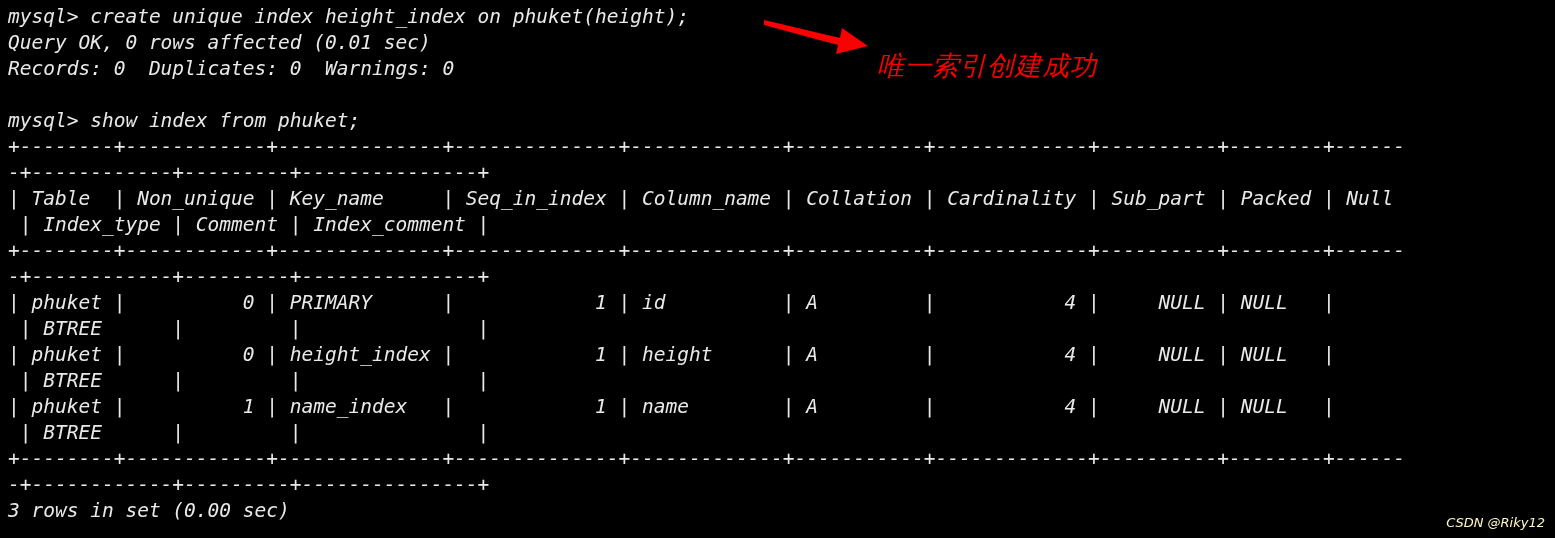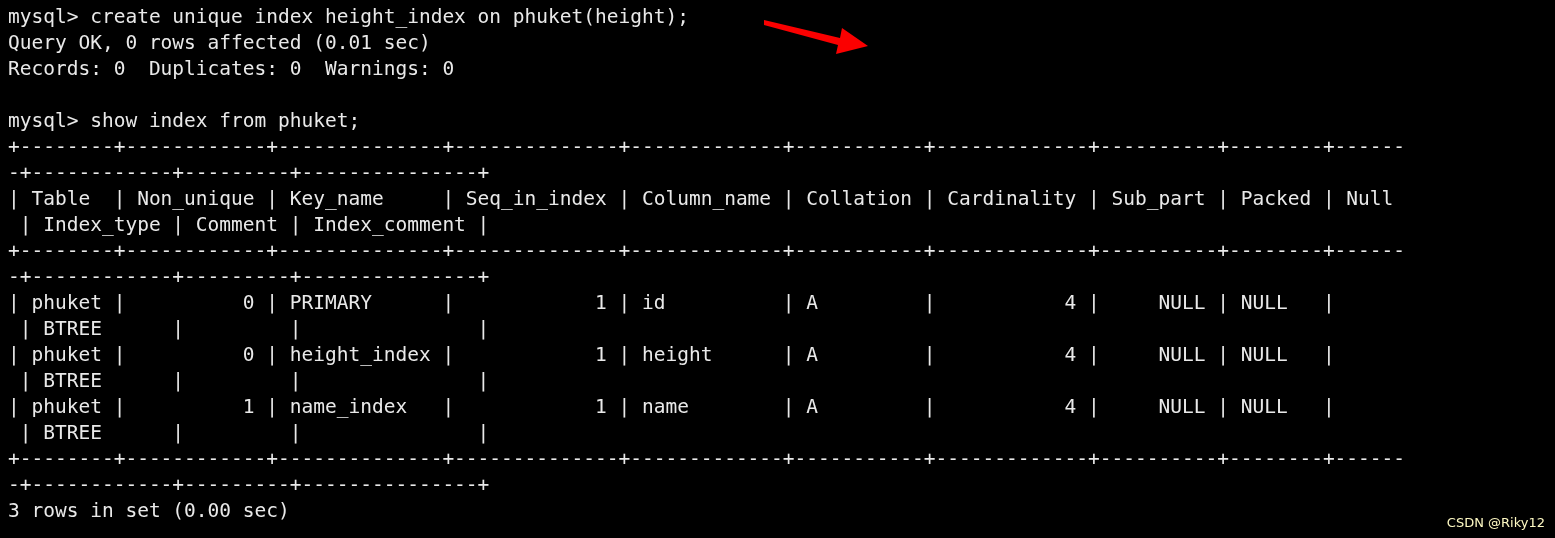--- a/index.html
+++ b/index.html
@@ -12,20 +12,21 @@
     position: relative;
     width: 1555px;
     height: 538px;
     background: #000000;
     overflow: hidden;
     font-family: "DejaVu Sans Mono", "Liberation Mono", monospace;
     font-size: 19.5px;
     line-height: 26px;
     letter-spacing: 0px;
     color: #e8e8e8;
+    font-style: italic;
   }
   #console-output {
     position: absolute;
     left: 8px;
     top: 4px;
     width: 1547px;
     white-space: pre;
     margin: 0;
     font-family: inherit;
     font-size: inherit;
@@ -73,16 +74,17 @@
 <body>
 
 <div id="terminal">
 
   <pre id="console-output"><span class="line">mysql&gt; create unique index height_index on phuket(height);</span><span class="line">Query OK, 0 rows affected (0.01 sec)</span><span class="line">Records: 0  Duplicates: 0  Warnings: 0</span><span class="line"></span><span class="line">mysql&gt; show index from phuket;</span><span class="line">+--------+------------+--------------+--------------+-------------+-----------+-------------+----------+--------+------</span><span class="line">-+------------+---------+---------------+</span><span class="line">| Table  | Non_unique | Key_name     | Seq_in_index | Column_name | Collation | Cardinality | Sub_part | Packed | Null</span><span class="line"> | Index_type | Comment | Index_comment |</span><span class="line">+--------+------------+--------------+--------------+-------------+-----------+-------------+----------+--------+------</span><span class="line">-+------------+---------+---------------+</span><span class="line">| phuket |          0 | PRIMARY      |            1 | id          | A         |           4 |     NULL | NULL   |</span><span class="line"> | BTREE      |         |               |</span><span class="line">| phuket |          0 | height_index |            1 | height      | A         |           4 |     NULL | NULL   |</span><span class="line"> | BTREE      |         |               |</span><span class="line">| phuket |          1 | name_index   |            1 | name        | A         |           4 |     NULL | NULL   |</span><span class="line"> | BTREE      |         |               |</span><span class="line">+--------+------------+--------------+--------------+-------------+-----------+-------------+----------+--------+------</span><span class="line">-+------------+---------+---------------+</span><span class="line">3 rows in set (0.00 sec)</span></pre>
 
   <svg id="annot-arrow" viewBox="0 0 108 40" xmlns="http://www.w3.org/2000/svg">
     <polygon points="2,4 78,22 80,12 106,30 74,38 76,29 2,9" fill="#fb0000"></polygon>
   </svg>
 
+  <div id="annot-text">唯一索引创建成功</div>
 
   <div id="watermark">CSDN @Riky12</div>
 
 </div>
 
 </body></html>

